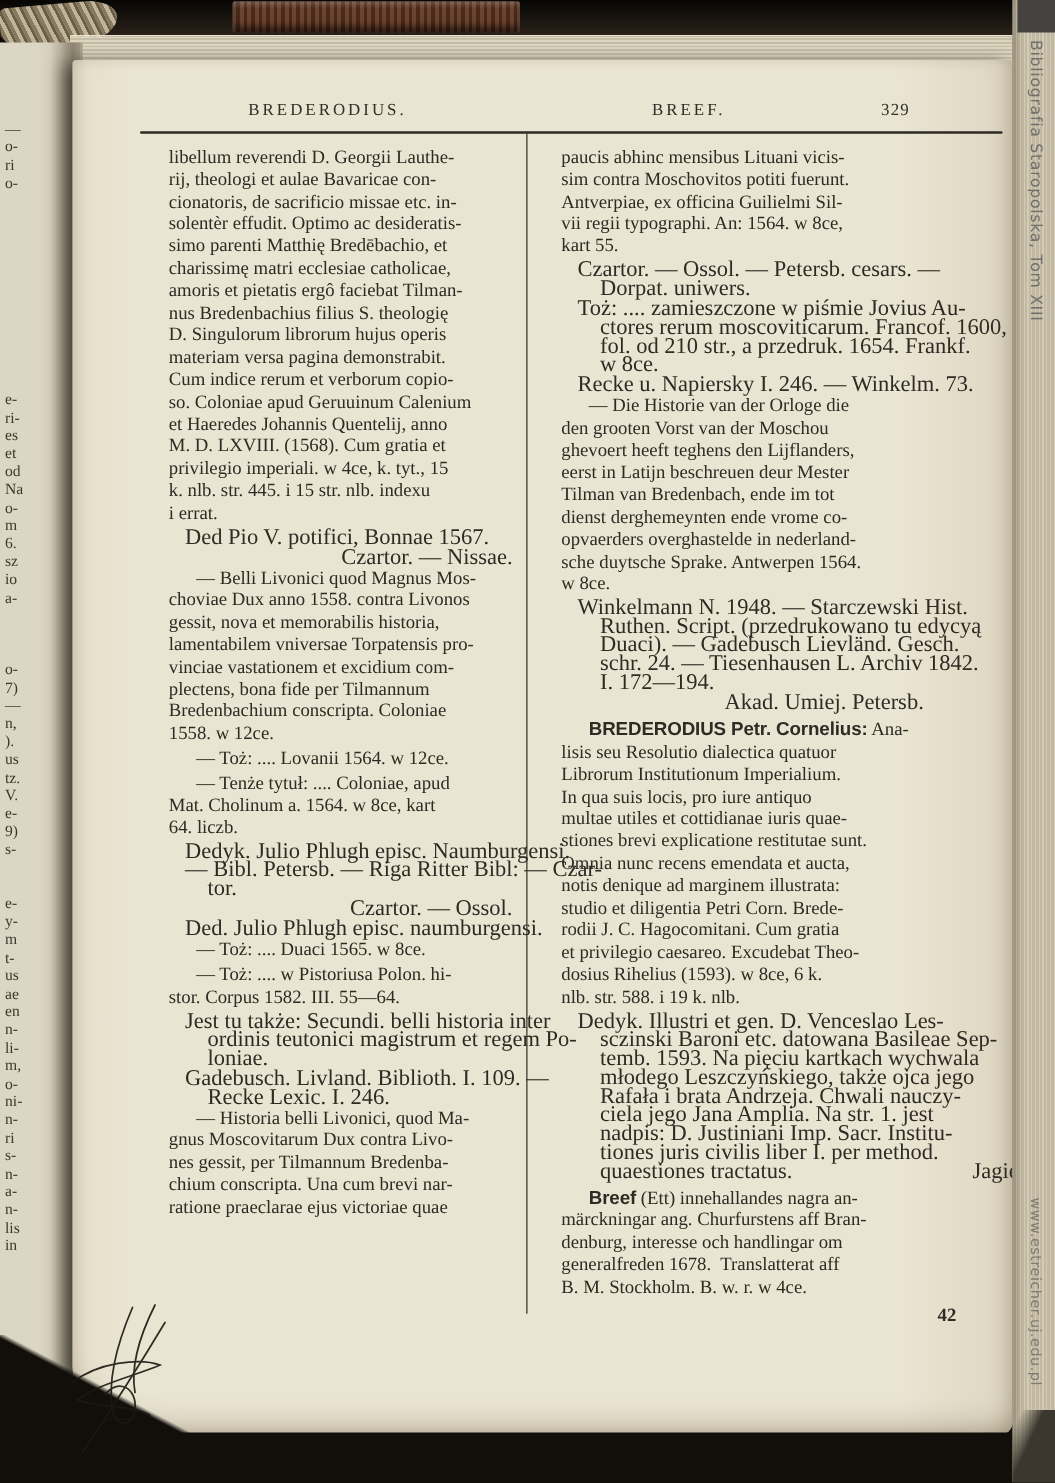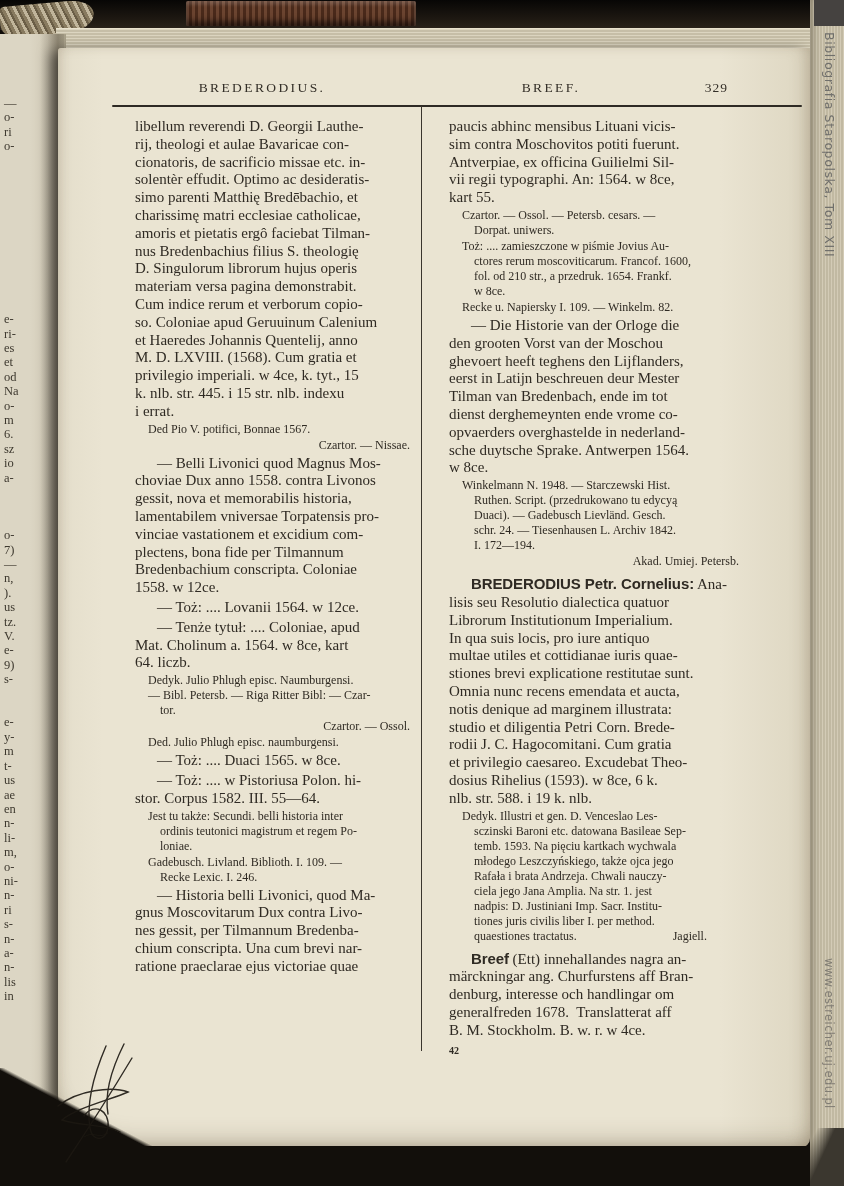--- a/index.html
+++ b/index.html
@@ -64,24 +64,24 @@
   .head-rule{position:absolute;left:54px;top:57px;width:690px;height:2.4px;background:#2e2a24;border-radius:1px;}
   .col-divider{position:absolute;left:363px;top:58px;width:1.4px;height:945px;background:#3a352d;}
 
   .col{position:absolute;top:70px;margin-left:23px;}
   .col-left{left:54px;width:301px;}
   .col-right{left:368px;width:316px;}
 
   .b{font-size:15px;line-height:17.8px;white-space:pre;margin:0;}
   .ind{text-indent:22px;margin-top:2px;}
   .entry{margin-top:6px;}
-  .n{font-size:12px;line-height:15px;white-space:pre;padding-left:13px;margin:1px 0;}
+  .n{font-size:18px;line-height:15px;white-space:pre;padding-left:13px;margin:1px 0;}
   .nr{padding-left:0;padding-right:26px;text-align:right;}
   .lead{font-family:"Liberation Sans","DejaVu Sans",sans-serif;font-weight:bold;font-size:15px;letter-spacing:-.1px;}
-  .sheet-number{margin-top:5px;text-align:left;font-size:10px;font-weight:bold;white-space:pre;}
+  .sheet-number{margin-top:5px;text-align:right;font-size:15px;font-weight:bold;white-space:pre;}
 
   .signature{position:absolute;left:54px;top:1040px;z-index:9;}
 </style>
 </head>
 <body>
 
 <div class="stage">
 
   <div class="binding-top"></div>
   <div class="stitch"></div>
@@ -221,21 +221,21 @@
 sim contra Moschovitos potiti fuerunt.
 Antverpiae, ex officina Guilielmi Sil-
 vii regii typographi. An: 1564. w 8ce,
 kart 55.</div>
       <div class="n">Czartor. — Ossol. — Petersb. cesars. —
  Dorpat. uniwers.</div>
       <div class="n">Toż: .... zamieszczone w piśmie Jovius Au-
  ctores rerum moscoviticarum. Francof. 1600,
  fol. od 210 str., a przedruk. 1654. Frankf.
  w 8ce.</div>
-      <div class="n">Recke u. Napiersky I. 109. — Winkelm. 82.</div>
+      <div class="n">Recke u. Napiersky I. 246. — Winkelm. 73.</div>
       <div class="b ind">— Die Historie van der Orloge die
 den grooten Vorst van der Moschou
 ghevoert heeft teghens den Lijflanders,
 eerst in Latijn beschreuen deur Mester
 Tilman van Bredenbach, ende im tot
 dienst derghemeynten ende vrome co-
 opvaerders overghastelde in nederland-
 sche duytsche Sprake. Antwerpen 1564.
 w 8ce.</div>
       <div class="n">Winkelmann N. 1948. — Starczewski Hist.

